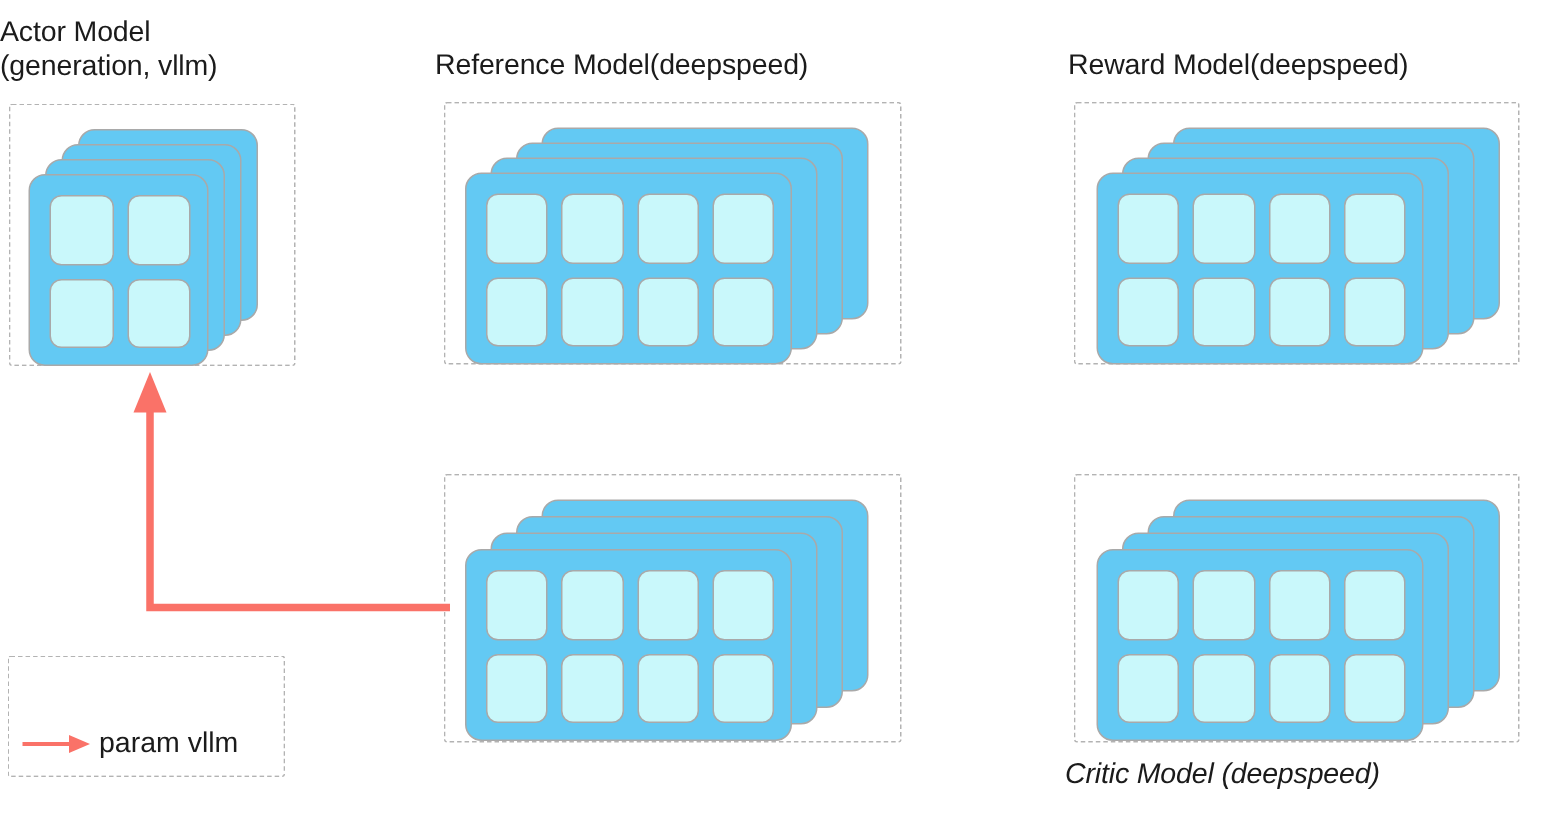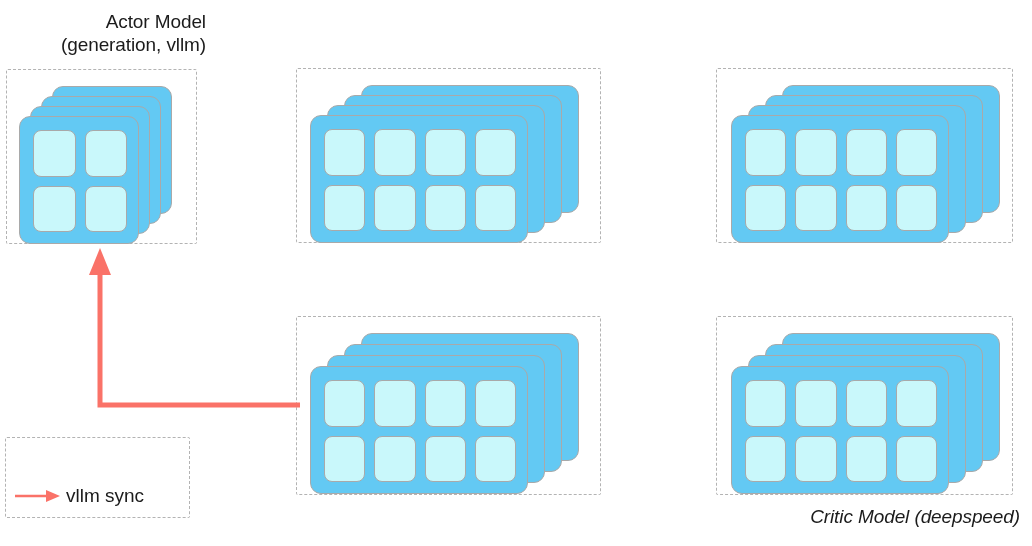--- a/index.html
+++ b/index.html
@@ -12,21 +12,21 @@
     width: 1032px;
     height: 546px;
     background: #ffffff;
     font-family: "Liberation Sans", sans-serif;
     overflow: hidden;
   }
 
   
   .cluster-title {
     position: absolute;
-    text-align: right;
+    text-align: left;
     color: #1b1b1b;
     font-size: 19px;
     line-height: 23px;
     letter-spacing: -0.1px;
     white-space: pre-line;
     font-family: "Liberation Sans", sans-serif;
   }
 
   
   .group-box {
@@ -108,20 +108,21 @@
       <div class="card-grid" style="left:13px; top:13px; width:94px; height:102px;
                   grid-template-columns:repeat(2,1fr); grid-template-rows:repeat(2,1fr);">
         <div class="cell"></div>
         <div class="cell"></div>
         <div class="cell"></div>
         <div class="cell"></div>
       </div>
     </div>
   </div>
 
+  <div class="cluster-title" style="left:290px; top:32px; width:316px;">Reference Model(deepspeed)</div>
 
   <div class="group-box" style="left:296px; top:68px; width:305px; height:175px;"></div>
 
   <div class="stack" style="left:296px; top:68px; width:305px; height:175px;">
     <div class="card" style="left:65px; top:17px; width:218px; height:128px;"></div>
     <div class="card" style="left:48px; top:27px; width:218px; height:128px;"></div>
     <div class="card" style="left:31px; top:37px; width:218px; height:128px;"></div>
     <div class="card" style="left:14px; top:47px; width:218px; height:128px;">
       <div class="card-grid" style="left:13px; top:13px; width:192px; height:102px;
                   grid-template-columns:repeat(4,1fr); grid-template-rows:repeat(2,1fr);">
@@ -130,20 +131,21 @@
         <div class="cell"></div>
         <div class="cell"></div>
         <div class="cell"></div>
         <div class="cell"></div>
         <div class="cell"></div>
         <div class="cell"></div>
       </div>
     </div>
   </div>
 
+  <div class="cluster-title" style="left:712px; top:32px; width:302px;">Reward Model(deepspeed)</div>
 
   <div class="group-box" style="left:716px; top:68px; width:297px; height:175px;"></div>
 
   <div class="stack" style="left:716px; top:68px; width:297px; height:175px;">
     <div class="card" style="left:66px; top:17px; width:218px; height:128px;"></div>
     <div class="card" style="left:49px; top:27px; width:218px; height:128px;"></div>
     <div class="card" style="left:32px; top:37px; width:218px; height:128px;"></div>
     <div class="card" style="left:15px; top:47px; width:218px; height:128px;">
       <div class="card-grid" style="left:13px; top:13px; width:192px; height:102px;
                   grid-template-columns:repeat(4,1fr); grid-template-rows:repeat(2,1fr);">
@@ -209,16 +211,16 @@
     <polygon points="100,248 111,275 89,275" fill="#fa7268"></polygon>
   </svg>
 
   <div class="legend-box" style="left:5px; top:437px; width:185px; height:81px;"></div>
 
   <div class="legend-row" style="left:14px; top:481px; width:170px; height:30px;">
     <svg width="48" height="20" viewBox="0 0 48 20">
       <line x1="1" y1="10" x2="34" y2="10" stroke="#fa7268" stroke-width="2.6"></line>
       <polygon points="46,10 32,4 32,16" fill="#fa7268"></polygon>
     </svg>
-    <span class="legend-label" style="margin-left:4px;">vllm sync</span>
+    <span class="legend-label" style="margin-left:4px;">param vllm</span>
   </div>
 
 </div>
 
 </body></html>

